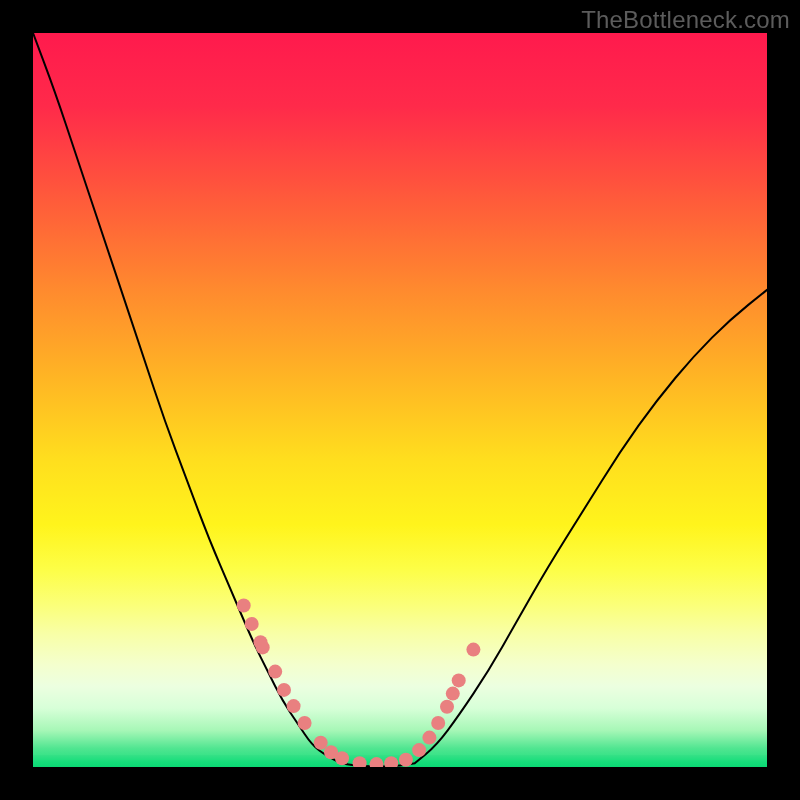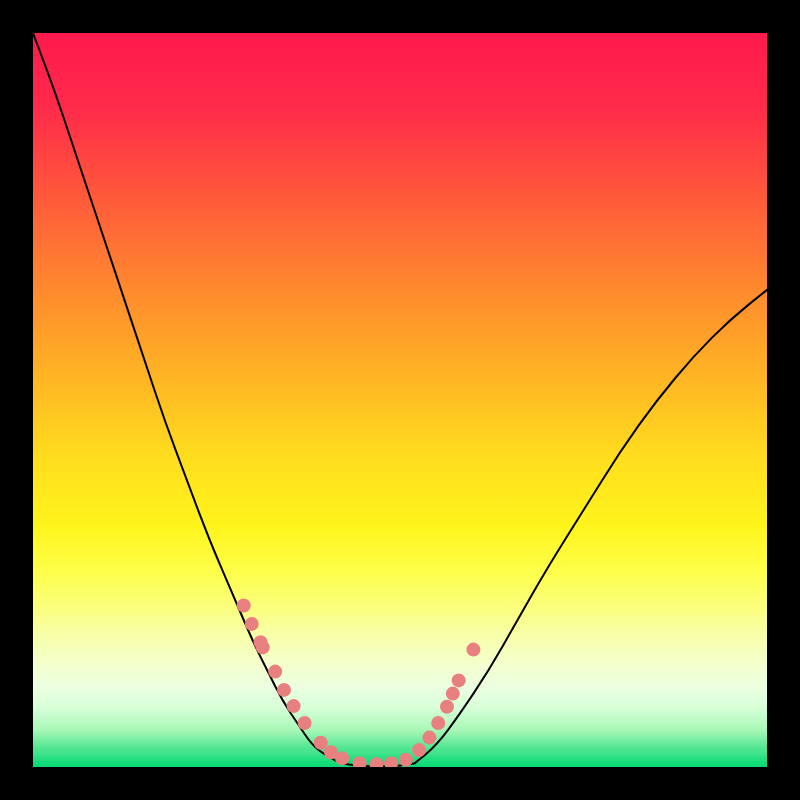--- a/index.html
+++ b/index.html
@@ -108,13 +108,14 @@
           <circle cx="396.4" cy="704.6" r="7" fill="#e98080"></circle>
           <circle cx="405.2" cy="690.0" r="7" fill="#e98080"></circle>
           <circle cx="414.0" cy="673.8" r="7" fill="#e98080"></circle>
           <circle cx="419.8" cy="660.6" r="7" fill="#e98080"></circle>
           <circle cx="425.7" cy="647.4" r="7" fill="#e98080"></circle>
           <circle cx="440.4" cy="616.6" r="7" fill="#e98080"></circle>
         </g>
     </svg>
   </div>
 
+  <div class="watermark">TheBottleneck.com</div>
 </div>
 
 </body></html>

